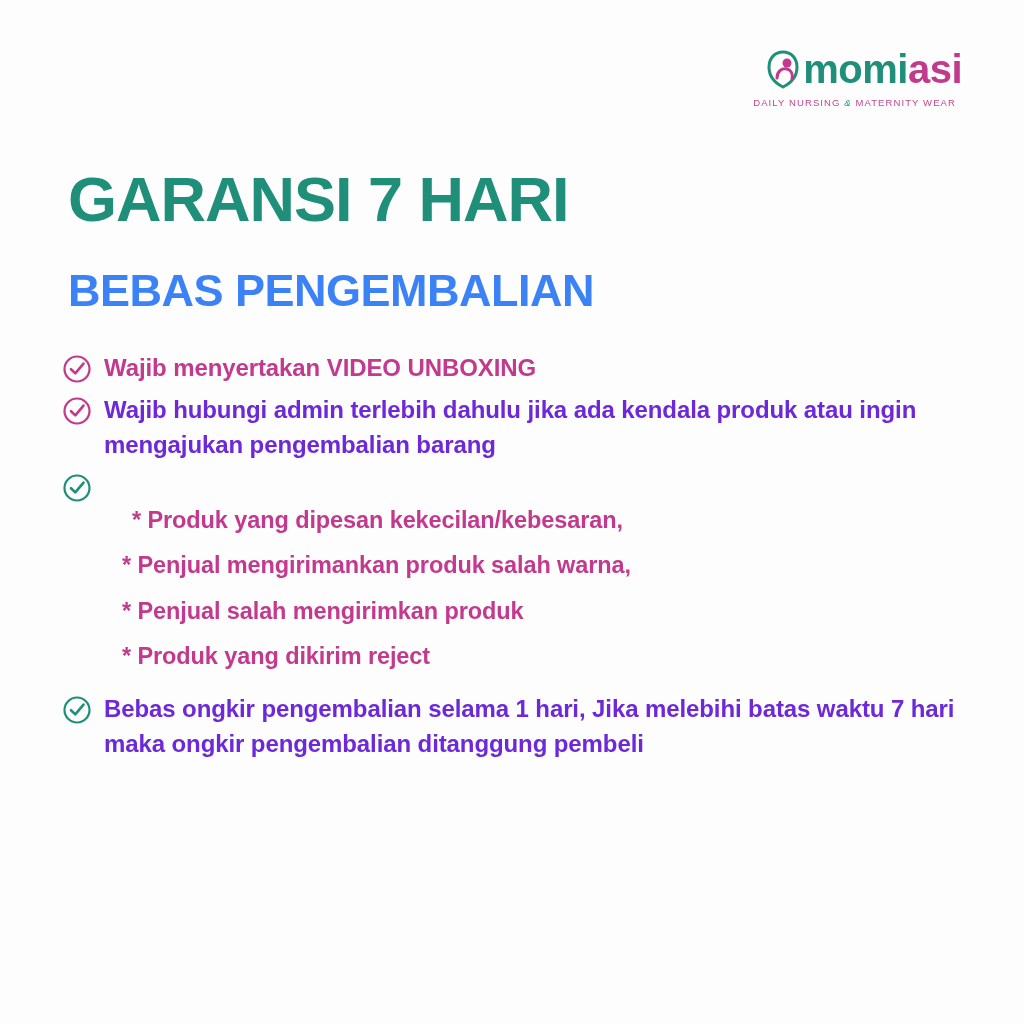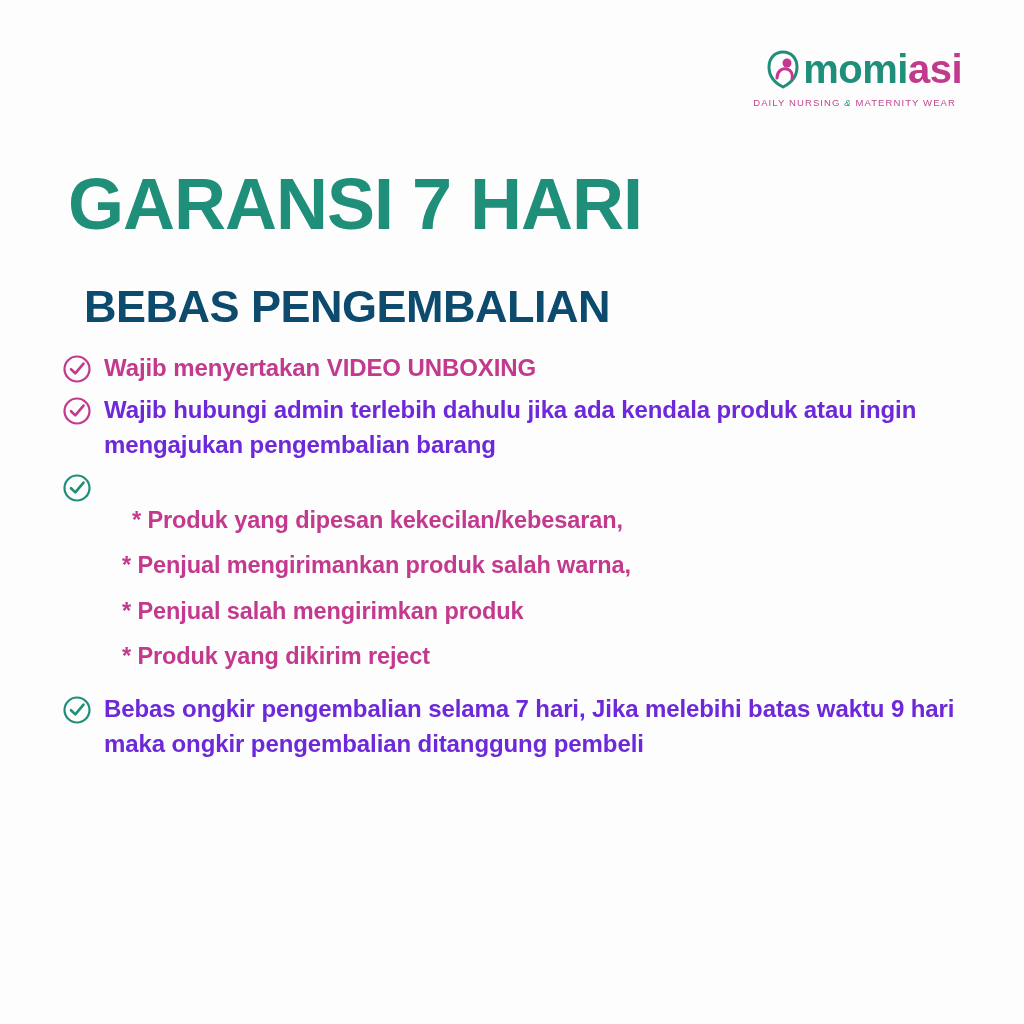--- a/index.html
+++ b/index.html
@@ -57,37 +57,37 @@
     color: #c2458f;
     white-space: nowrap;
   }
   .brand-tagline .amp { color: #1f8f7a; font-style: italic; }
 
   
   .title {
     position: absolute;
     top: 168px;
     left: 68px;
-    font-size: 72px;
+    font-size: 63px;
     font-weight: bold;
     color: #1f8f7a;
     letter-spacing: -1px;
     line-height: 1;
     margin: 0;
   }
   .subtitle {
     position: absolute;
     top: 268px;
     left: 68px;
     font-size: 45px;
     font-weight: bold;
-    color: #0c4a6e;
+    color: #3b82f6;
     letter-spacing: -0.5px;
     line-height: 1;
-    margin: 16px;
+    margin: 0;
   }
 
   
   .list {
     position: absolute;
     top: 350px;
     left: 62px;
     width: 910px;
   }
   .item {
@@ -185,17 +185,17 @@
       <div class="subitem">* Produk yang dikirim reject</div>
     </div>
 
     <div class="item">
       <span class="check">
         <svg width="30" height="30" viewBox="0 0 30 30" xmlns="http://www.w3.org/2000/svg">
           <circle cx="15" cy="15" r="12.5" fill="none" stroke="#1f8f7a" stroke-width="2.2"></circle>
           <path d="M9 15.2 L13.3 19.4 L21.5 9.6" fill="none" stroke="#1f8f7a" stroke-width="2.6" stroke-linecap="round" stroke-linejoin="round"></path>
         </svg>
       </span>
-      <span class="item-text t-green">Bebas ongkir pengembalian selama 7 hari, Jika melebihi batas waktu 9 hari maka ongkir pengembalian ditanggung pembeli</span>
+      <span class="item-text t-green">Bebas ongkir pengembalian selama 1 hari, Jika melebihi batas waktu 7 hari maka ongkir pengembalian ditanggung pembeli</span>
     </div>
 
   </div>
 </div>
 
 </body></html>

